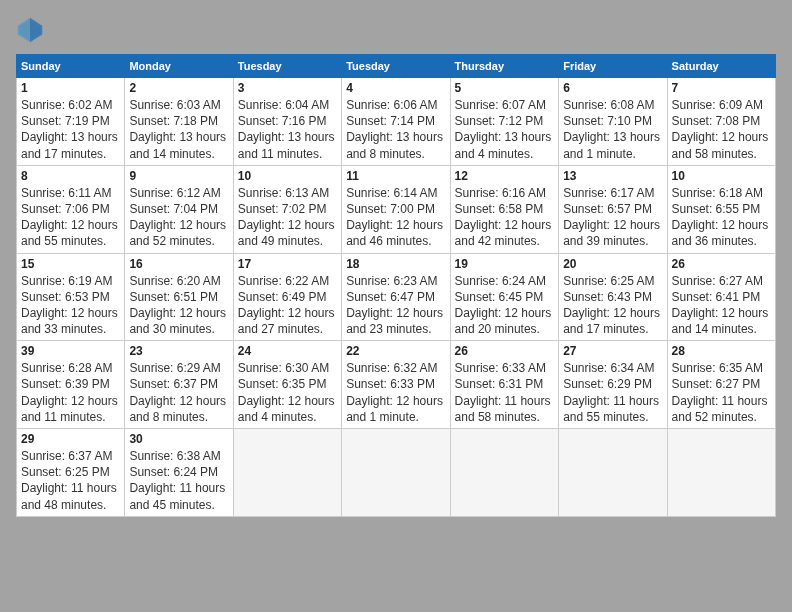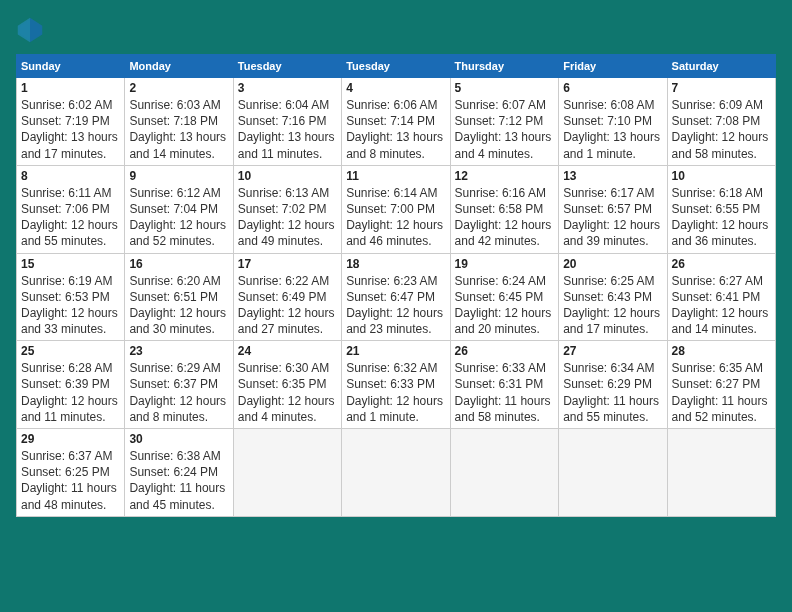--- a/index.html
+++ b/index.html
@@ -6,21 +6,21 @@
     body {
       font-family: Arial, sans-serif;
       background: #fff;
       width: 792px;
       height: 612px;
       overflow: hidden;
     }
     .page {
       width: 792px;
       height: 612px;
-      background: #0f766e;
+      background: #a3a3a3;
       padding: 16px;
     }
     .header {
       display: flex;
       align-items: flex-start;
       justify-content: space-between;
       margin-bottom: 10px;
     }
     .logo {
       display: flex;
@@ -213,33 +213,33 @@
             <span class="day-num">20</span>
             <div class="day-info">Sunrise: 6:25 AM<br>Sunset: 6:43 PM<br>Daylight: 12 hours and 17 minutes.</div>
           </td>
           <td>
             <span class="day-num">26</span>
             <div class="day-info">Sunrise: 6:27 AM<br>Sunset: 6:41 PM<br>Daylight: 12 hours and 14 minutes.</div>
           </td>
         </tr>
         <tr class="week-row">
           <td>
-            <span class="day-num">25</span>
+            <span class="day-num">39</span>
             <div class="day-info">Sunrise: 6:28 AM<br>Sunset: 6:39 PM<br>Daylight: 12 hours and 11 minutes.</div>
           </td>
           <td>
             <span class="day-num">23</span>
             <div class="day-info">Sunrise: 6:29 AM<br>Sunset: 6:37 PM<br>Daylight: 12 hours and 8 minutes.</div>
           </td>
           <td>
             <span class="day-num">24</span>
             <div class="day-info">Sunrise: 6:30 AM<br>Sunset: 6:35 PM<br>Daylight: 12 hours and 4 minutes.</div>
           </td>
           <td>
-            <span class="day-num">21</span>
+            <span class="day-num">22</span>
             <div class="day-info">Sunrise: 6:32 AM<br>Sunset: 6:33 PM<br>Daylight: 12 hours and 1 minute.</div>
           </td>
           <td>
             <span class="day-num">26</span>
             <div class="day-info">Sunrise: 6:33 AM<br>Sunset: 6:31 PM<br>Daylight: 11 hours and 58 minutes.</div>
           </td>
           <td>
             <span class="day-num">27</span>
             <div class="day-info">Sunrise: 6:34 AM<br>Sunset: 6:29 PM<br>Daylight: 11 hours and 55 minutes.</div>
           </td>

